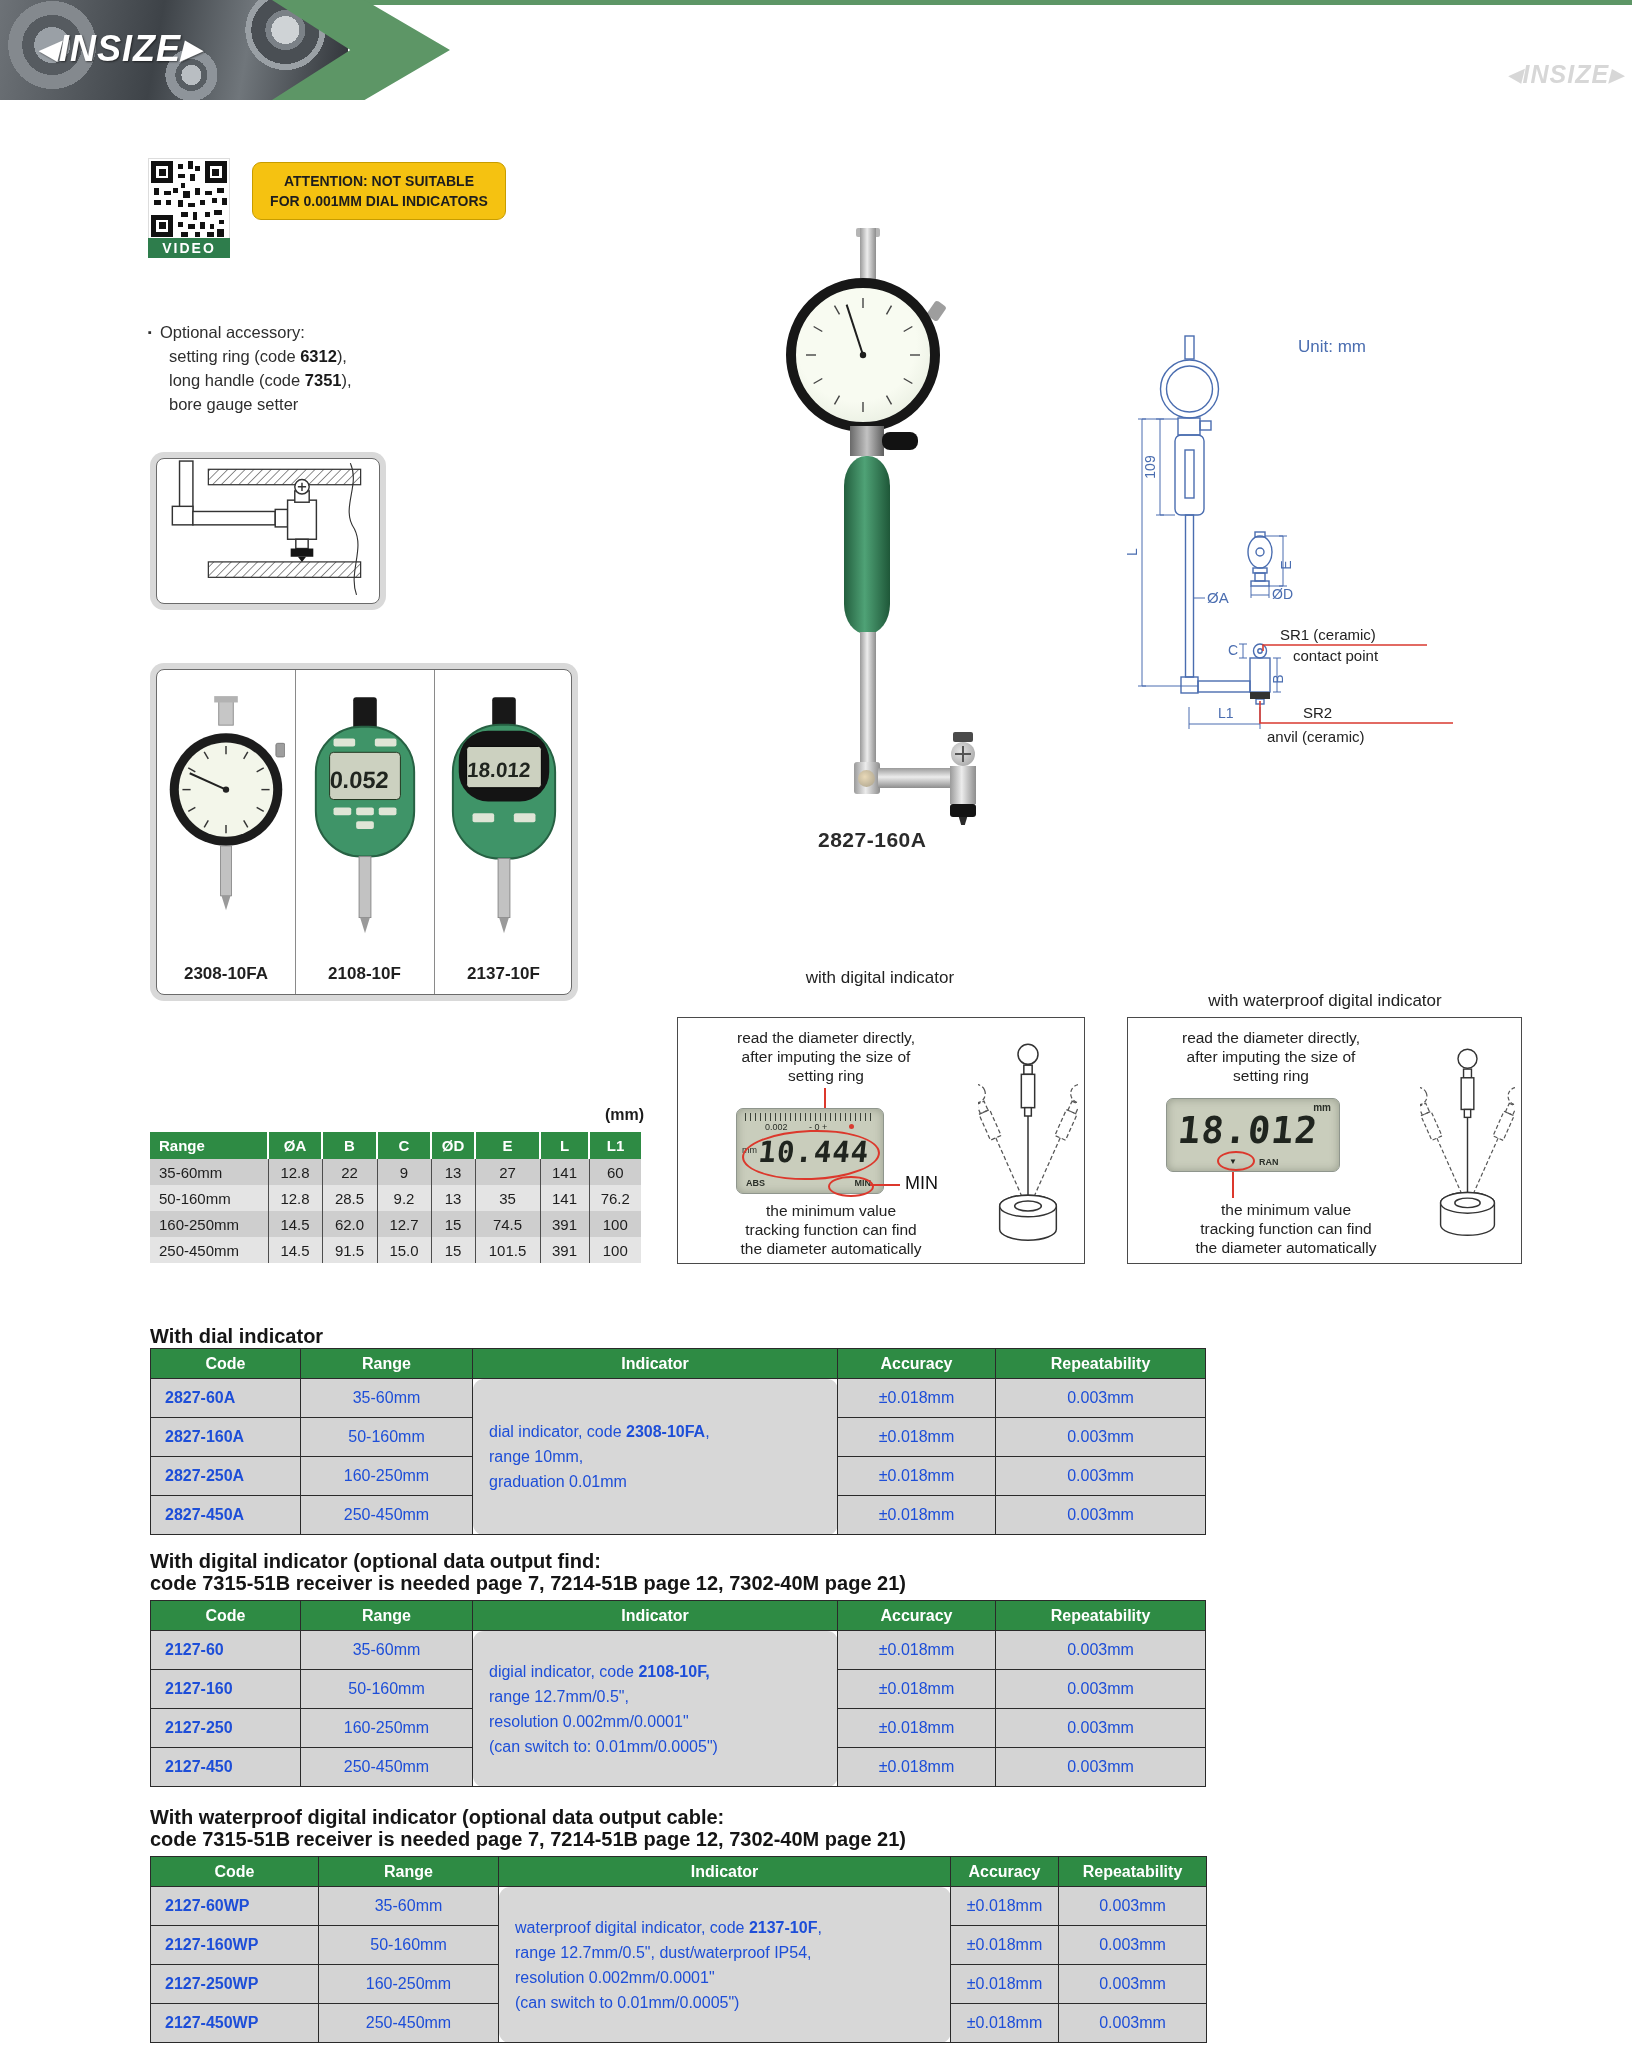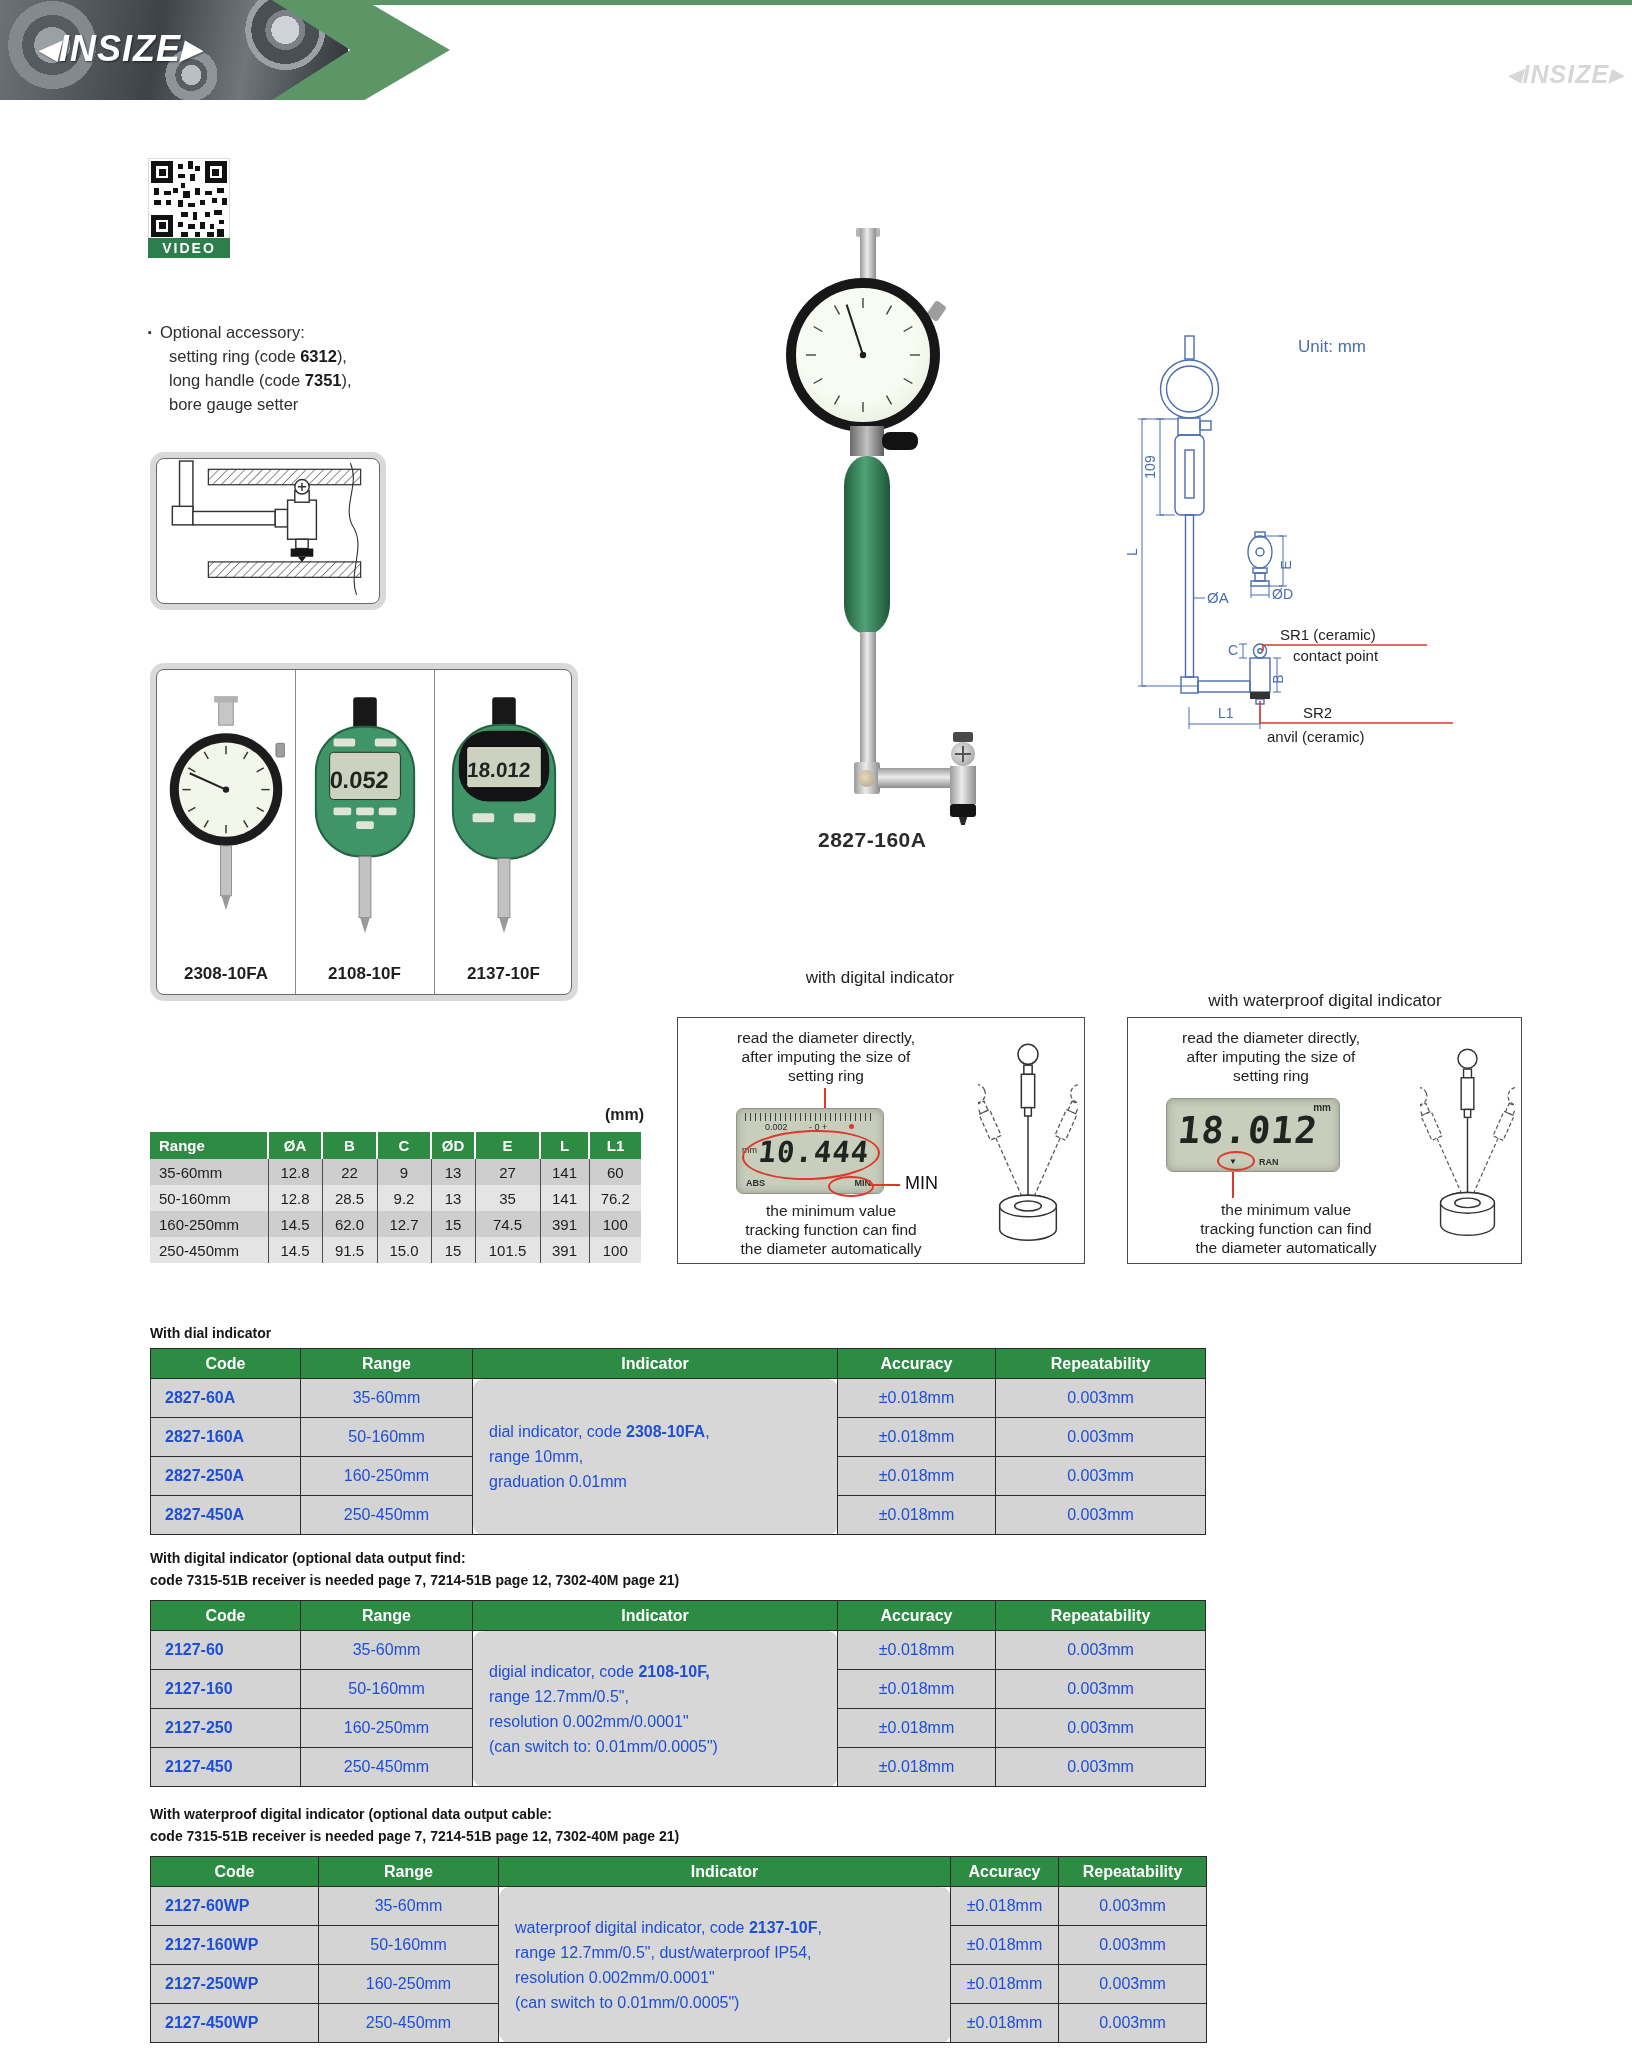--- a/index.html
+++ b/index.html
@@ -92,21 +92,21 @@
   .mm-note{position:absolute;left:528px;top:1106px;width:116px;text-align:right;font-weight:bold;font-size:16px;}
   table.dim{position:absolute;left:150px;top:1132px;border-collapse:collapse;table-layout:fixed;font-size:15px;}
   table.dim th{background:#2e8b44;color:#fff;font-weight:bold;height:27px;border-left:2px solid #fff;padding:0;}
   table.dim th:first-child{border-left:none;text-align:left;padding-left:9px;}
   table.dim td{height:26px;text-align:center;border-left:1px solid #4d4d4d;padding:0;color:#1d1d1d;}
   table.dim td:first-child{border-left:none;text-align:left;padding-left:9px;}
   table.dim tr.odd td{background:#cecece;}
   table.dim tr.even td{background:#e4e4e4;}
 
   
-  .sec-head{position:absolute;font-weight:bold;font-size:14px;color:#151515;white-space:nowrap;}
+  .sec-head{position:absolute;font-weight:bold;font-size:20px;color:#151515;white-space:nowrap;}
   table.spec{position:absolute;border-collapse:collapse;table-layout:fixed;font-size:16px;}
   table.spec th{background:#2e8b44;color:#fff;font-weight:bold;height:29px;border:1px solid #2a2a2a;padding:0;}
   table.spec td{background:#d4d4d4;border:1px solid #2a2a2a;height:30px;text-align:center;padding:4px;color:#1d4ed8;}
   table.spec td.code{font-weight:bold;text-align:left;padding-left:14px;}
   table.spec td.ind{text-align:left;padding-left:16px;line-height:25px;background:#d7d7d7;border-radius:11px;}
   table.spec td.ind b{white-space:nowrap;}
 
   svg text{font-family:"Liberation Sans",sans-serif;}
   .blue{fill:#4a6db0;}
 </style>
@@ -165,20 +165,24 @@
         <rect x="25" y="27" width="2" height="2"></rect>
           <rect x="29" y="25" width="2" height="2"></rect>
           <rect x="13" y="30" width="3" height="2"></rect>
         <rect x="19" y="30" width="2" height="2"></rect>
           <rect x="24" y="30" width="3" height="2"></rect>
           <rect x="28" y="29" width="3" height="3"></rect>
       </g>
     </svg>
   </div>
   <div class="video-bar">VIDEO</div>
+  <div class="attention">
+    <div>ATTENTION: NOT SUITABLE</div>
+    <div>FOR 0.001MM DIAL INDICATORS</div>
+  </div>
 
   <div class="note">
     <div><span class="bullet">▪</span><span>Optional accessory:</span></div>
     <div class="ind"><span>setting ring (code </span><b>6312</b><span>),</span></div>
     <div class="ind"><span>long handle (code </span><b>7351</b><span>),</span></div>
     <div class="ind">bore gauge setter</div>
   </div>
 
   <div class="frame" style="left:150px;top:452px;width:236px;height:158px;">
     <div class="inner">

